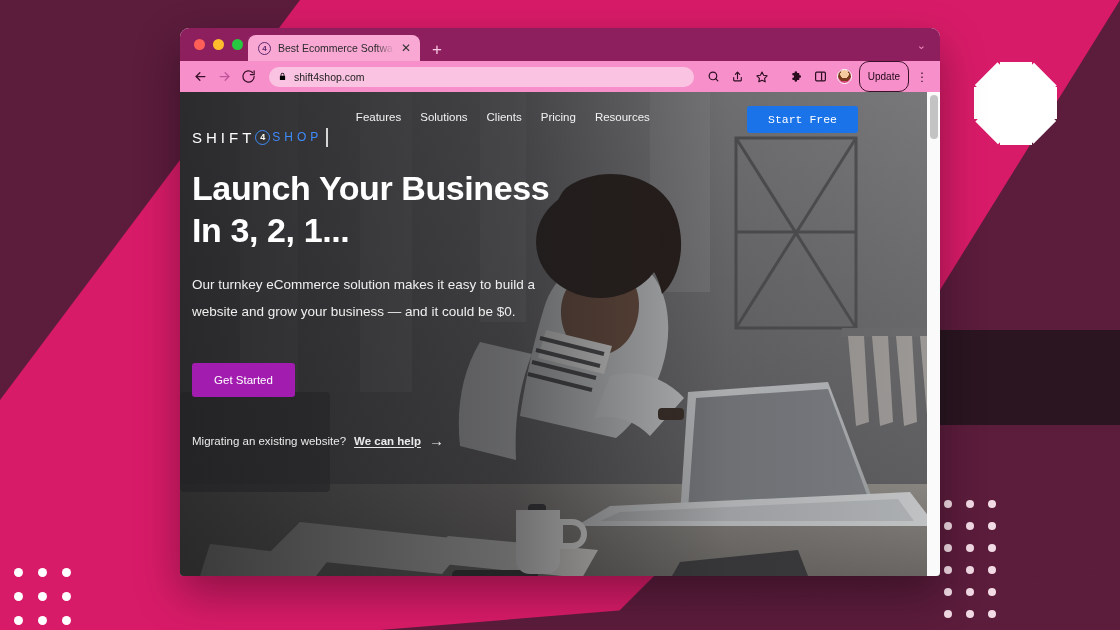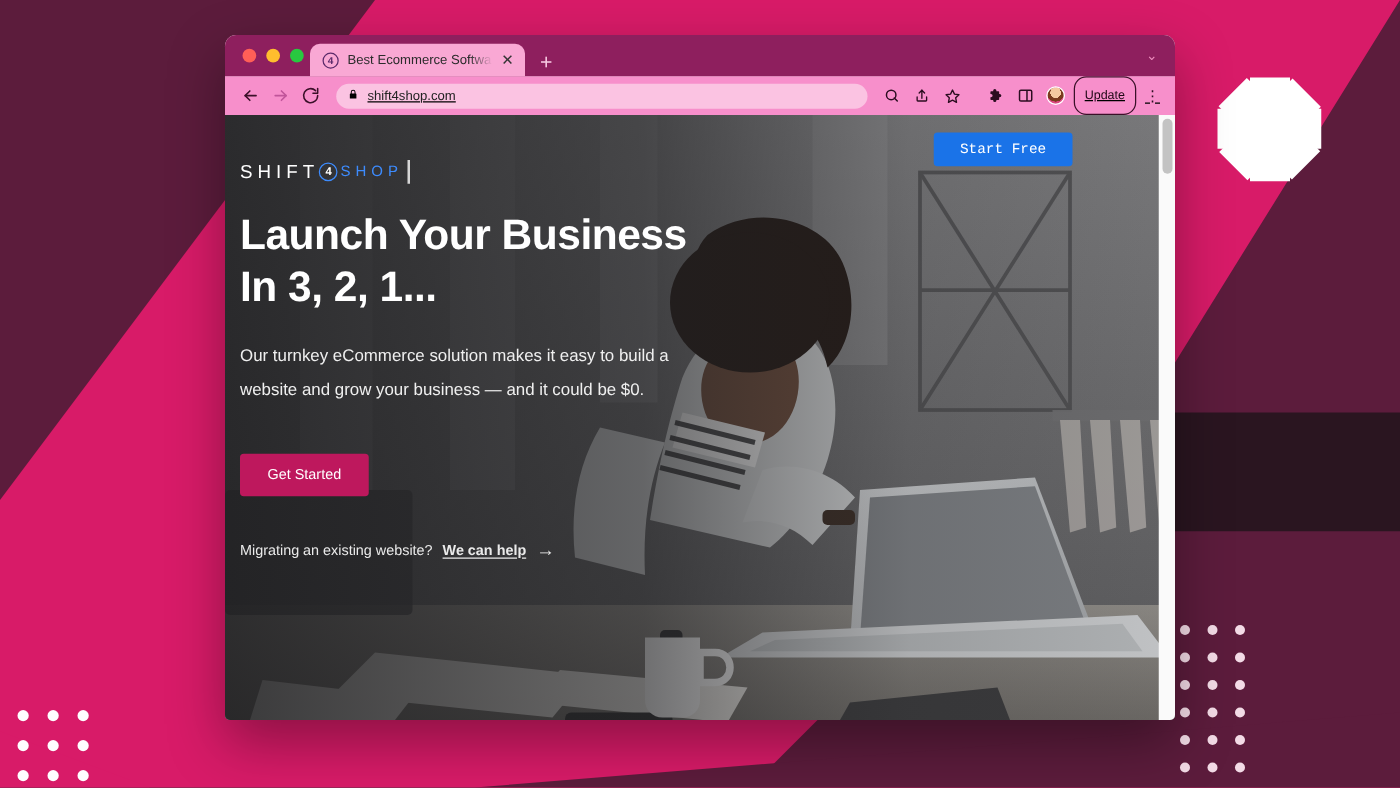--- a/index.html
+++ b/index.html
@@ -54,21 +54,21 @@
     font-size:10.5px; color:#2b2b2b; white-space:nowrap; overflow:hidden;
     text-overflow:clip; flex:1 1 auto; max-width:116px;
     -webkit-mask-image:linear-gradient(90deg,#000 84%,transparent 100%);
             mask-image:linear-gradient(90deg,#000 84%,transparent 100%);
   }
   .tab-close { font-size:12px; color:#333; line-height:1; cursor:default; }
   .newtab { color:#f7c9e2; font-size:17px; padding:0 10px 3px 12px; line-height:1; }
   .winchevron { position:absolute; right:14px; top:12px; color:#f08fc0; font-size:11px; line-height:1; }
 
   .toolbar {
-    height:31px; background:#f78fcb; display:flex; align-items:center; padding:0 9px; gap:2px;text-decoration:underline;
+    height:31px; background:#f78fcb; display:flex; align-items:center; padding:0 9px; gap:2px;
   }
   .navbtn { width:22px; height:22px; display:flex; align-items:center; justify-content:center; color:#3b1029; }
   .navbtn.dim { color:#c0559a; }
   .omnibox {
     flex:1 1 auto; height:20px; margin:0 8px; background:#fbc3e2; border-radius:10px;
     display:flex; align-items:center; padding:0 9px; gap:7px; min-width:0;
   }
   .omnibox .url { font-size:10.5px; color:#222; white-space:nowrap; }
   .tb-icons { display:flex; align-items:center; gap:4px; }
   .tb-icon { width:20px; height:20px; display:flex; align-items:center; justify-content:center; color:#2b0d20; }
@@ -105,21 +105,21 @@
   .startfree {
     position:absolute; right:82px; top:14px;
     background:#1a73e8; color:#fff; border:none; border-radius:3px;
     font-size:11.5px; padding:7px 21px; font-family:Liberation Mono, monospace;
   }
 
   .hero-copy { position:absolute; left:12px; top:75px; width:420px; }
   .h1 { color:#fff; font-size:34px; line-height:1.24; font-weight:700; letter-spacing:-0.4px; }
   .lede { color:#efefef; font-size:13.5px; line-height:2.0; margin-top:20px; width:368px; }
   .getstarted {
-    margin-top:38px; background:#be185d; color:#fff; border:none; border-radius:3px;
+    margin-top:38px; background:#a21caf; color:#fff; border:none; border-radius:3px;
     font-size:11.5px; padding:11px 0; width:103px; font-family:inherit;
   }
   .migrate { margin-top:36px; display:flex; align-items:center; gap:8px; color:#eaeaea; font-size:11.5px; }
   .migrate b { font-weight:700; text-decoration:underline; text-underline-offset:2px; }
   .arrow { font-size:15px; line-height:1; }
 
   .scrollbar { position:absolute; right:0; top:0; width:13px; height:484px; background:#fafafa; }
   .thumb { position:absolute; left:2.5px; top:3px; width:8px; height:44px; border-radius:4px; background:#c3c3c3; }
 </style>
 </head>
@@ -342,20 +342,27 @@
     </div>
     <div class="scrim"></div>
 
     <div class="site-nav">
       <div class="logo">
         <span class="shift">SHIFT</span>
         <span class="circ4">4</span>
         <span class="shop">SHOP</span>
         <span class="bar"></span>
       </div>
+      <nav class="nav-links">
+        <a href="#">Features</a>
+        <a href="#">Solutions</a>
+        <a href="#">Clients</a>
+        <a href="#">Pricing</a>
+        <a href="#">Resources</a>
+      </nav>
       <button class="startfree">Start Free</button>
     </div>
 
     <div class="hero-copy">
       <h1 class="h1">
         <span>Launch Your Business</span><br>
         <span>In 3, 2, 1...</span>
       </h1>
       <p class="lede">Our turnkey eCommerce solution makes it easy to build a website and grow your business — and it could be $0.</p>
       <button class="getstarted">Get Started</button>

